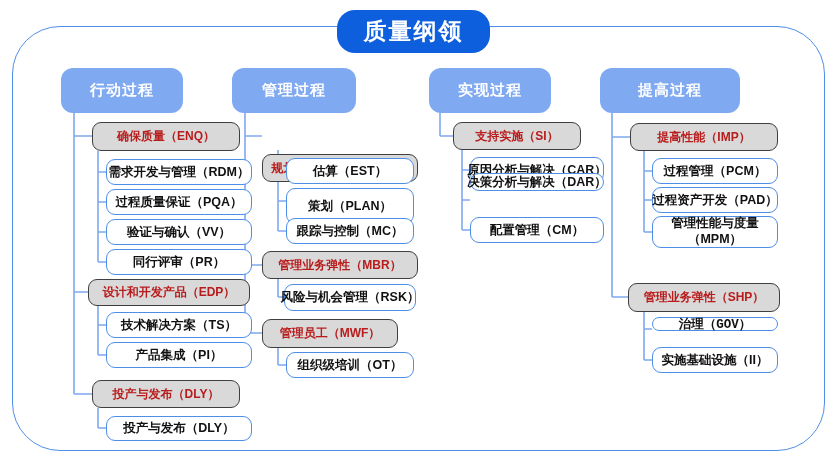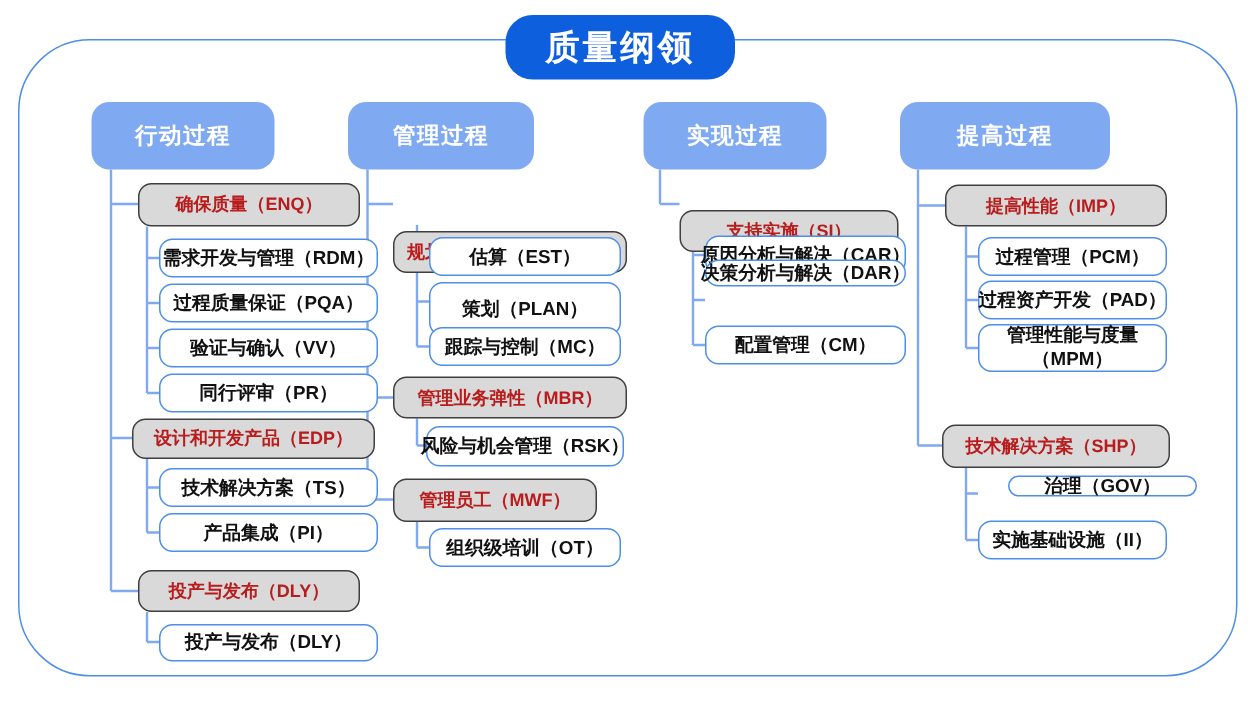--- a/index.html
+++ b/index.html
@@ -66,26 +66,26 @@
 
   <div class="grp" style="left:262px;top:122px;width:156px;height:28px;margin-top:32px;">规划和管理工作（PMW）</div>
   <div class="leaf" style="left:286px;top:158px;width:128px;height:26px;">估算（EST）</div>
   <div class="leaf" style="left:286px;top:188px;width:128px;height:36px;">策划（PLAN）</div>
   <div class="leaf" style="left:286px;top:218px;width:128px;height:26px;">跟踪与控制（MC）</div>
   <div class="grp" style="left:262px;top:251px;width:156px;height:28px;">管理业务弹性（MBR）</div>
   <div class="leaf" style="left:284px;top:284px;width:132px;height:27px;">风险与机会管理（RSK）</div>
   <div class="grp" style="left:262px;top:319px;width:136px;height:29px;">管理员工（MWF）</div>
   <div class="leaf" style="left:286px;top:352px;width:128px;height:26px;">组织级培训（OT）</div>
 
-  <div class="grp" style="left:453px;top:140px;width:146px;height:28px;">支持实施（SI）</div>
+  <div class="grp" style="left:453px;top:122px;width:128px;height:28px;">支持实施（SI）</div>
   <div class="leaf" style="left:470px;top:157px;width:134px;height:26px;">原因分析与解决（CAR）</div>
   <div class="leaf" style="left:470px;top:173px;width:134px;height:18px;">决策分析与解决（DAR）</div>
   <div class="leaf" style="left:470px;top:217px;width:134px;height:26px;">配置管理（CM）</div>
 
   <div class="grp" style="left:630px;top:123px;width:148px;height:28px;">提高性能（IMP）</div>
   <div class="leaf" style="left:652px;top:158px;width:126px;height:26px;">过程管理（PCM）</div>
   <div class="leaf" style="left:652px;top:187px;width:126px;height:26px;">过程资产开发（PAD）</div>
   <div class="leaf wrap" style="left:652px;top:216px;width:126px;height:32px;">管理性能与度量（MPM）</div>
-  <div class="grp" style="left:628px;top:283px;width:152px;height:29px;">技术解决方案（SHP）</div>
-  <div class="leaf" style="left:672px;top:317px;width:126px;height:14px;">治理（GOV）</div>
+  <div class="grp" style="left:628px;top:283px;width:152px;height:29px;">管理业务弹性（SHP）</div>
+  <div class="leaf" style="left:652px;top:317px;width:126px;height:14px;font-family:Liberation Mono, monospace;">治理（GOV）</div>
   <div class="leaf" style="left:652px;top:347px;width:126px;height:26px;">实施基础设施（II）</div>
 
 </div>
 
 </body></html>

